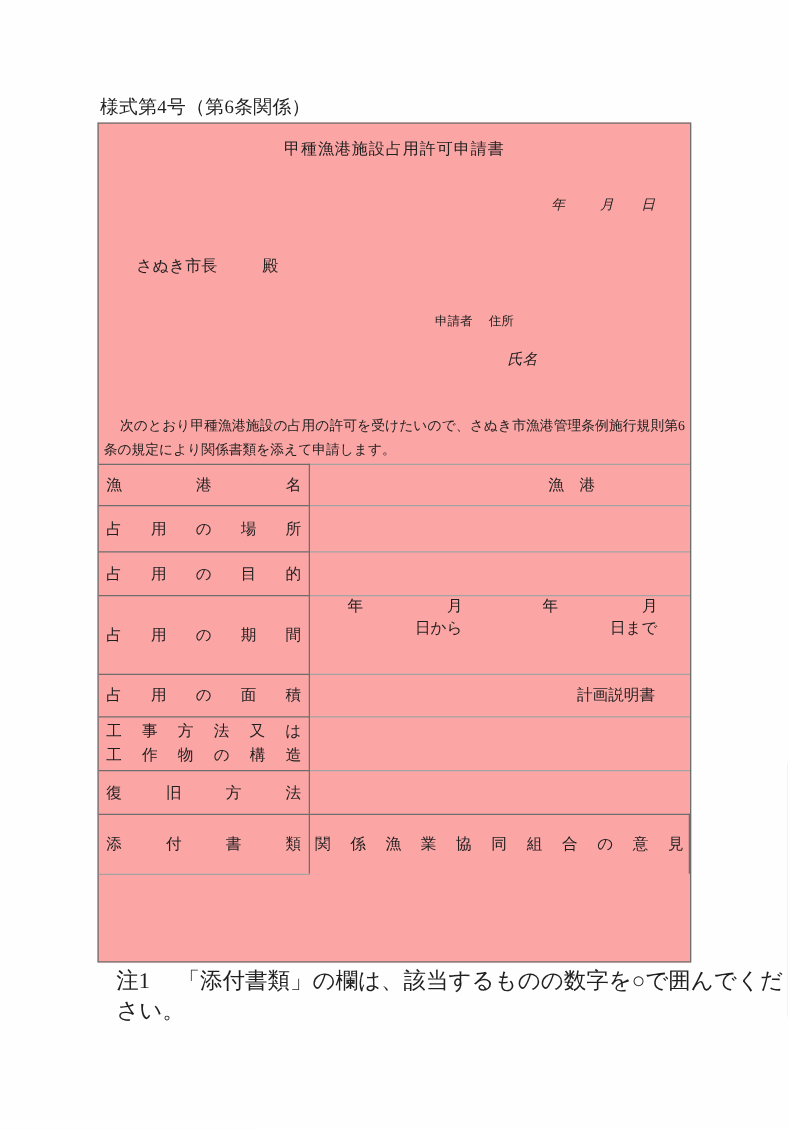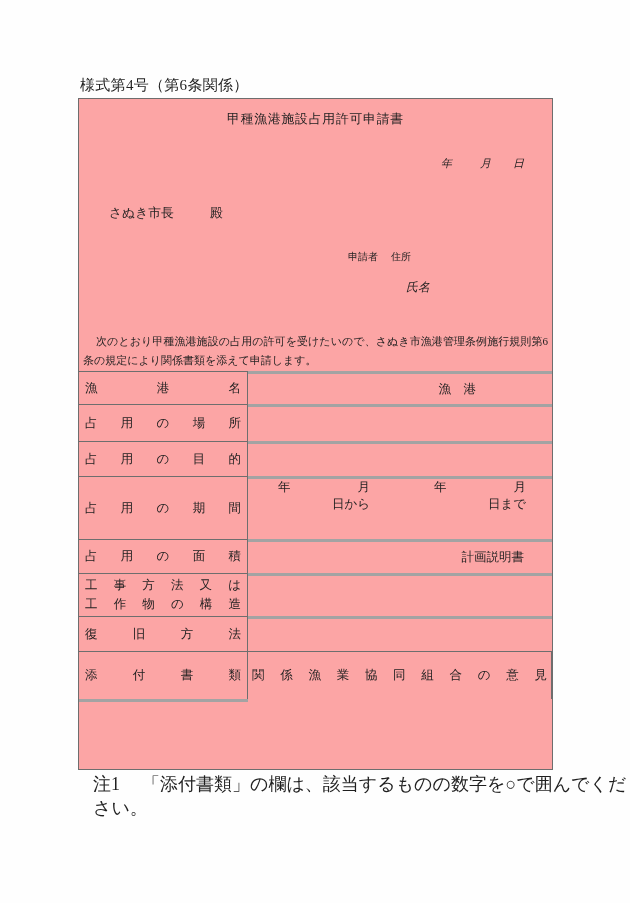--- a/index.html
+++ b/index.html
@@ -40,21 +40,21 @@
     grid-template-rows:33px 37px 35px 63px 34px 43px 35px 48px 1fr;
     font-size:12.5px;
   }
   .th {
     border-top:1px solid #6e6e6e; border-right:1px solid #6e6e6e;
     display:flex; flex-direction:column; justify-content:center;
     padding:0 6px; box-sizing:border-box;
   }
   .th.tight { padding:0 4px; }
   .td {
-    border-top:3px solid #a3a3a3;
+    border-top:1px solid #a3a3a3;
     display:flex; align-items:center; box-sizing:border-box;
   }
   .js-justify { display:flex; justify-content:space-between; width:100%; }
   .two-line { line-height:19px; }
   .td-portname { justify-content:flex-end; padding-right:76px; }
   .td-portname .v { letter-spacing:0; }
   .td-period {
     flex-direction:row; align-items:stretch; justify-content:center; gap:8px;
   }
   .period-line { text-align:right; padding-right:26px; }

